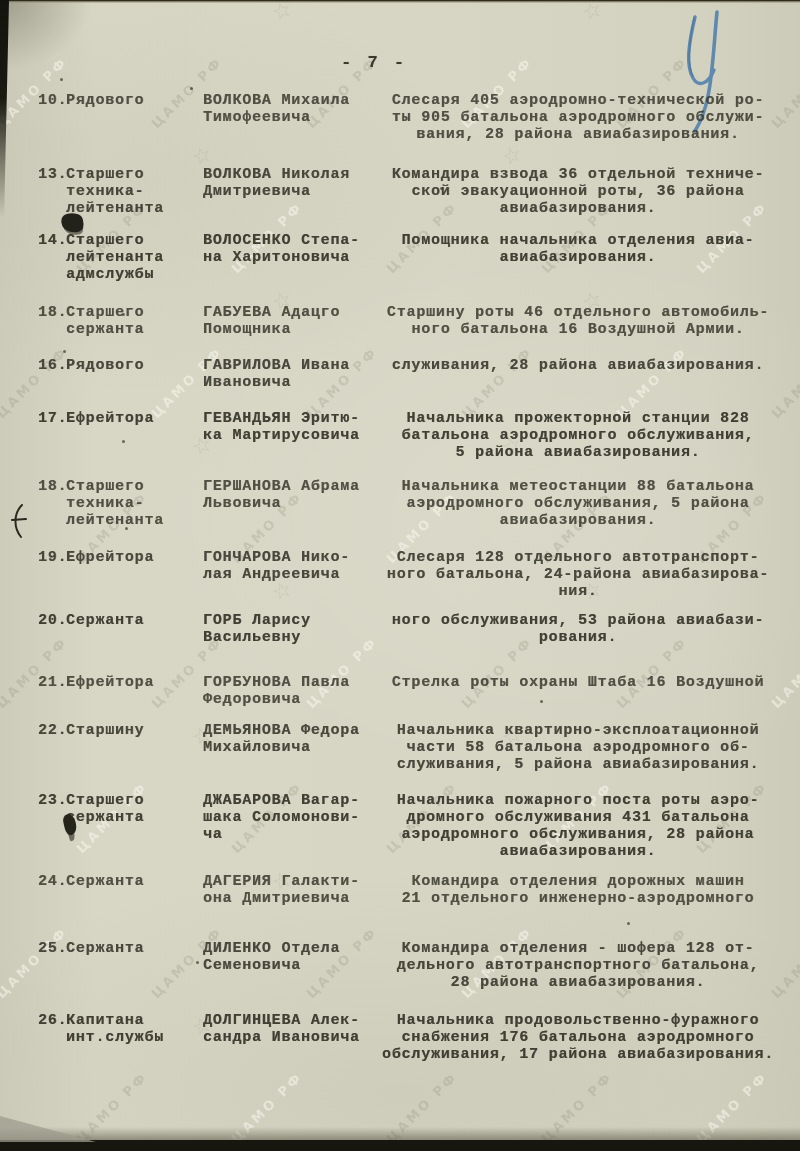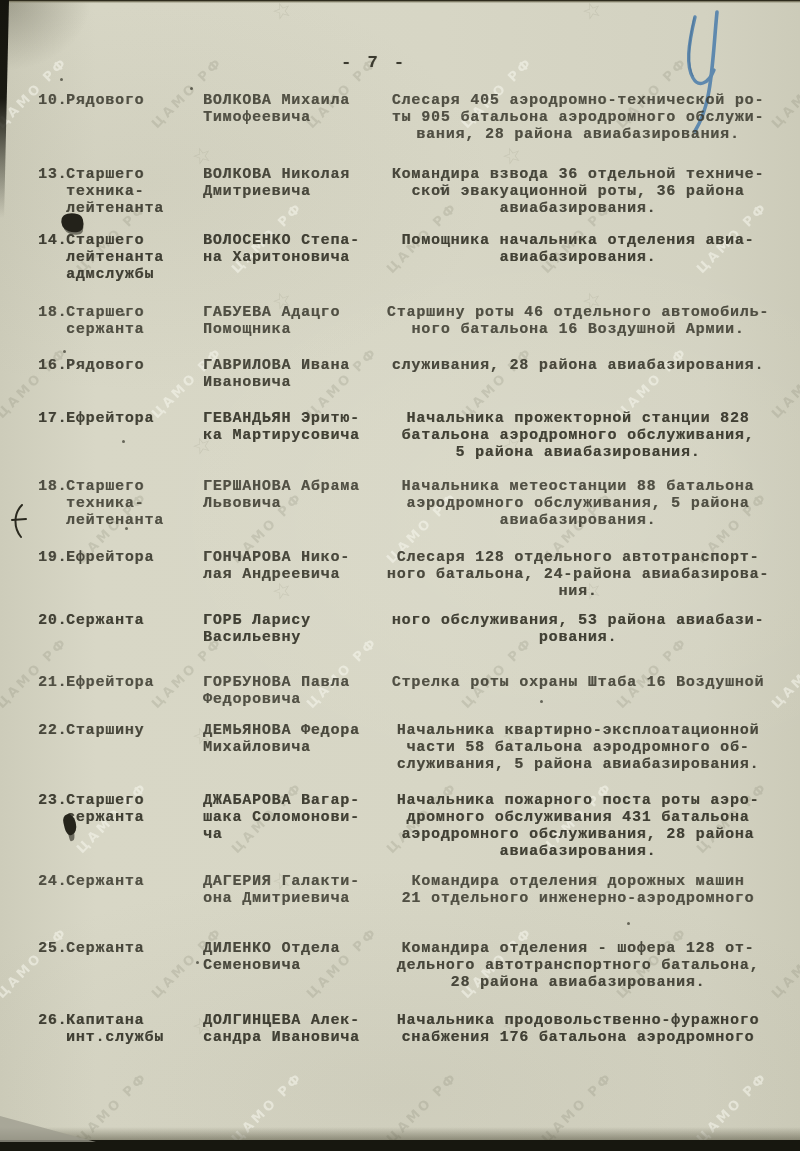--- a/index.html
+++ b/index.html
@@ -388,20 +388,21 @@
           <div class="ln">Капитана</div>
           <div class="ln">инт.службы</div>
         </div>
         <div class="col col-name typew">
           <div class="ln">ДОЛГИНЦЕВА Алек-</div>
           <div class="ln">сандра Ивановича</div>
         </div>
         <div class="col col-desc typew">
           <div class="ln">Начальника продовольственно-фуражного</div>
           <div class="ln">снабжения 176 батальона аэродромного</div>
+          <div class="ln">обслуживания, 17 района авиабазирования.</div>
         </div>
       </div>
     </div>
 
   <svg class="penmark18" width="18" height="36" viewBox="0 0 18 36">
     <g fill="none" stroke="#2a291f" stroke-linecap="round" stroke-width="2">
       <path d="M12,2 C4,10 3,24 11,34"></path>
       <path d="M2,17 L16,16"></path>
     </g>
   </svg>

